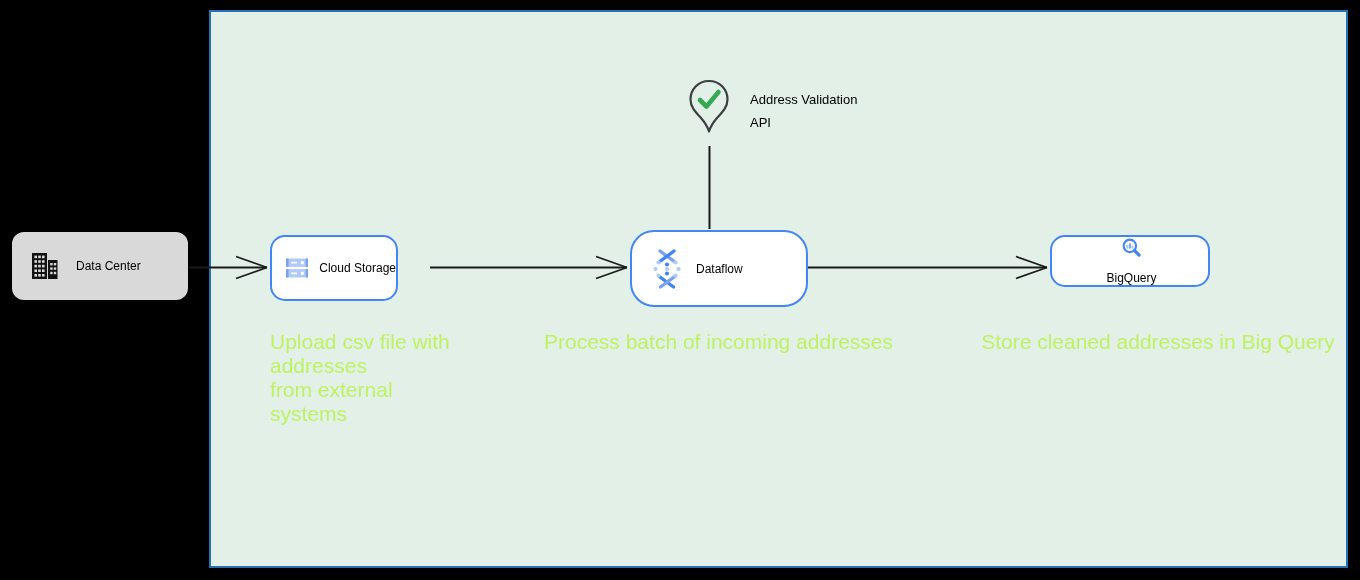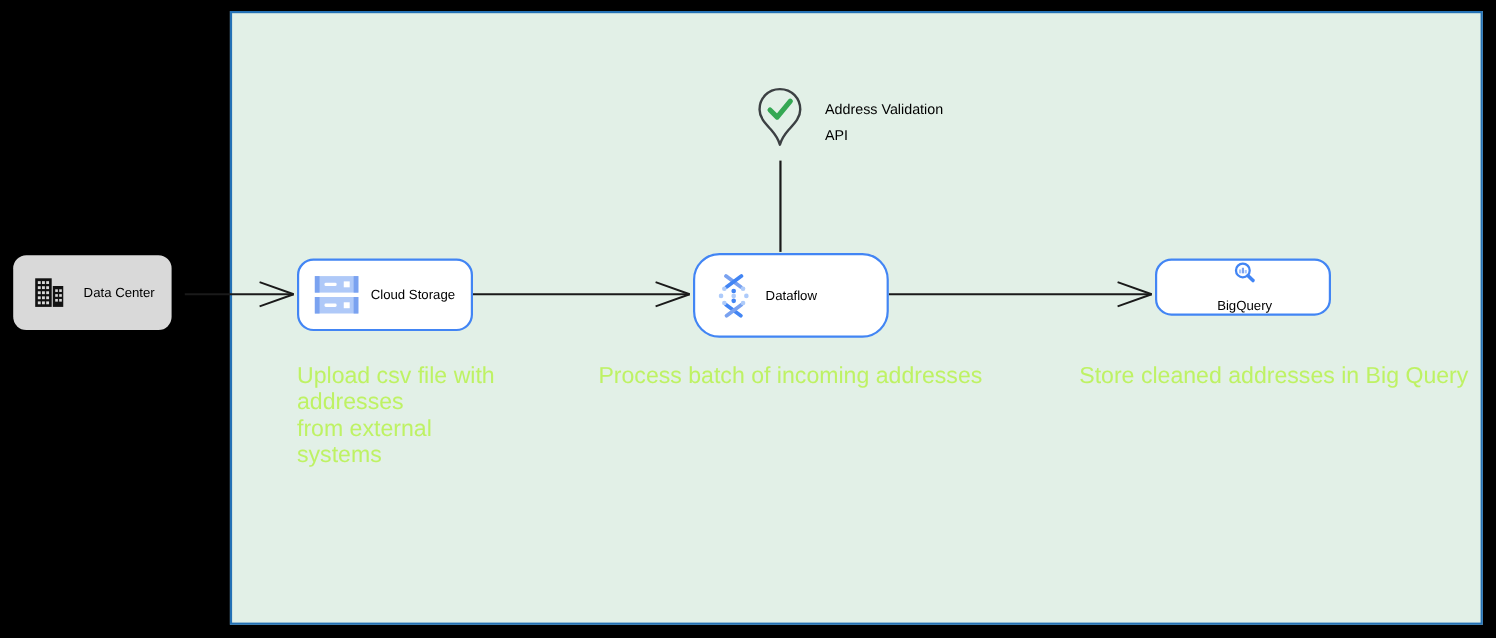--- a/index.html
+++ b/index.html
@@ -11,24 +11,24 @@
     position:absolute;left:209px;top:10px;width:1139px;height:558px;
     background:#E2F0E7;border:2px solid #2471B5;box-sizing:border-box;z-index:1;
   }
   #connectors{position:absolute;left:0;top:0;z-index:2;pointer-events:none;}
   .node{
     position:absolute;display:flex;align-items:center;box-sizing:border-box;z-index:3;
     background:#fff;border:2.5px solid #4285F4;border-radius:15px;
     font-size:12px;color:#000;
   }
   .node .nlabel{white-space:nowrap;}
-  #node-datacenter{left:12px;top:232px;width:144px;height:68px;background:#D9D9D9;
+  #node-datacenter{left:12px;top:232px;width:176px;height:68px;background:#D9D9D9;
     border:none;border-radius:12px;padding-left:17px;gap:17px;
     box-shadow:1.5px 1.5px 2px rgba(0,0,0,0.35);}
-  #node-storage{left:270px;top:235px;width:160px;height:66px;padding-left:14px;gap:11px;}
+  #node-storage{left:270px;top:235px;width:128px;height:66px;padding-left:14px;gap:11px;}
   #node-dataflow{left:630px;top:230px;width:178px;height:77px;padding-left:19px;gap:13px;border-radius:24px;}
   #node-bigquery{left:1050px;top:235px;width:160px;height:52px;padding-left:3px;gap:12px;flex-direction:column;}
   .caption{
     position:absolute;font-size:21px;line-height:24px;color:#bef264;z-index:3;
   }
   #caption-storage{left:270px;top:330px;white-space:pre-line;text-align:left;}
   #caption-dataflow{left:544px;top:330px;width:402px;}
   #caption-bigquery{left:957px;top:330px;width:402px;text-align:center;}
   .annotation-icon{position:absolute;left:687px;top:79px;z-index:3;}
   .annotation-label{

